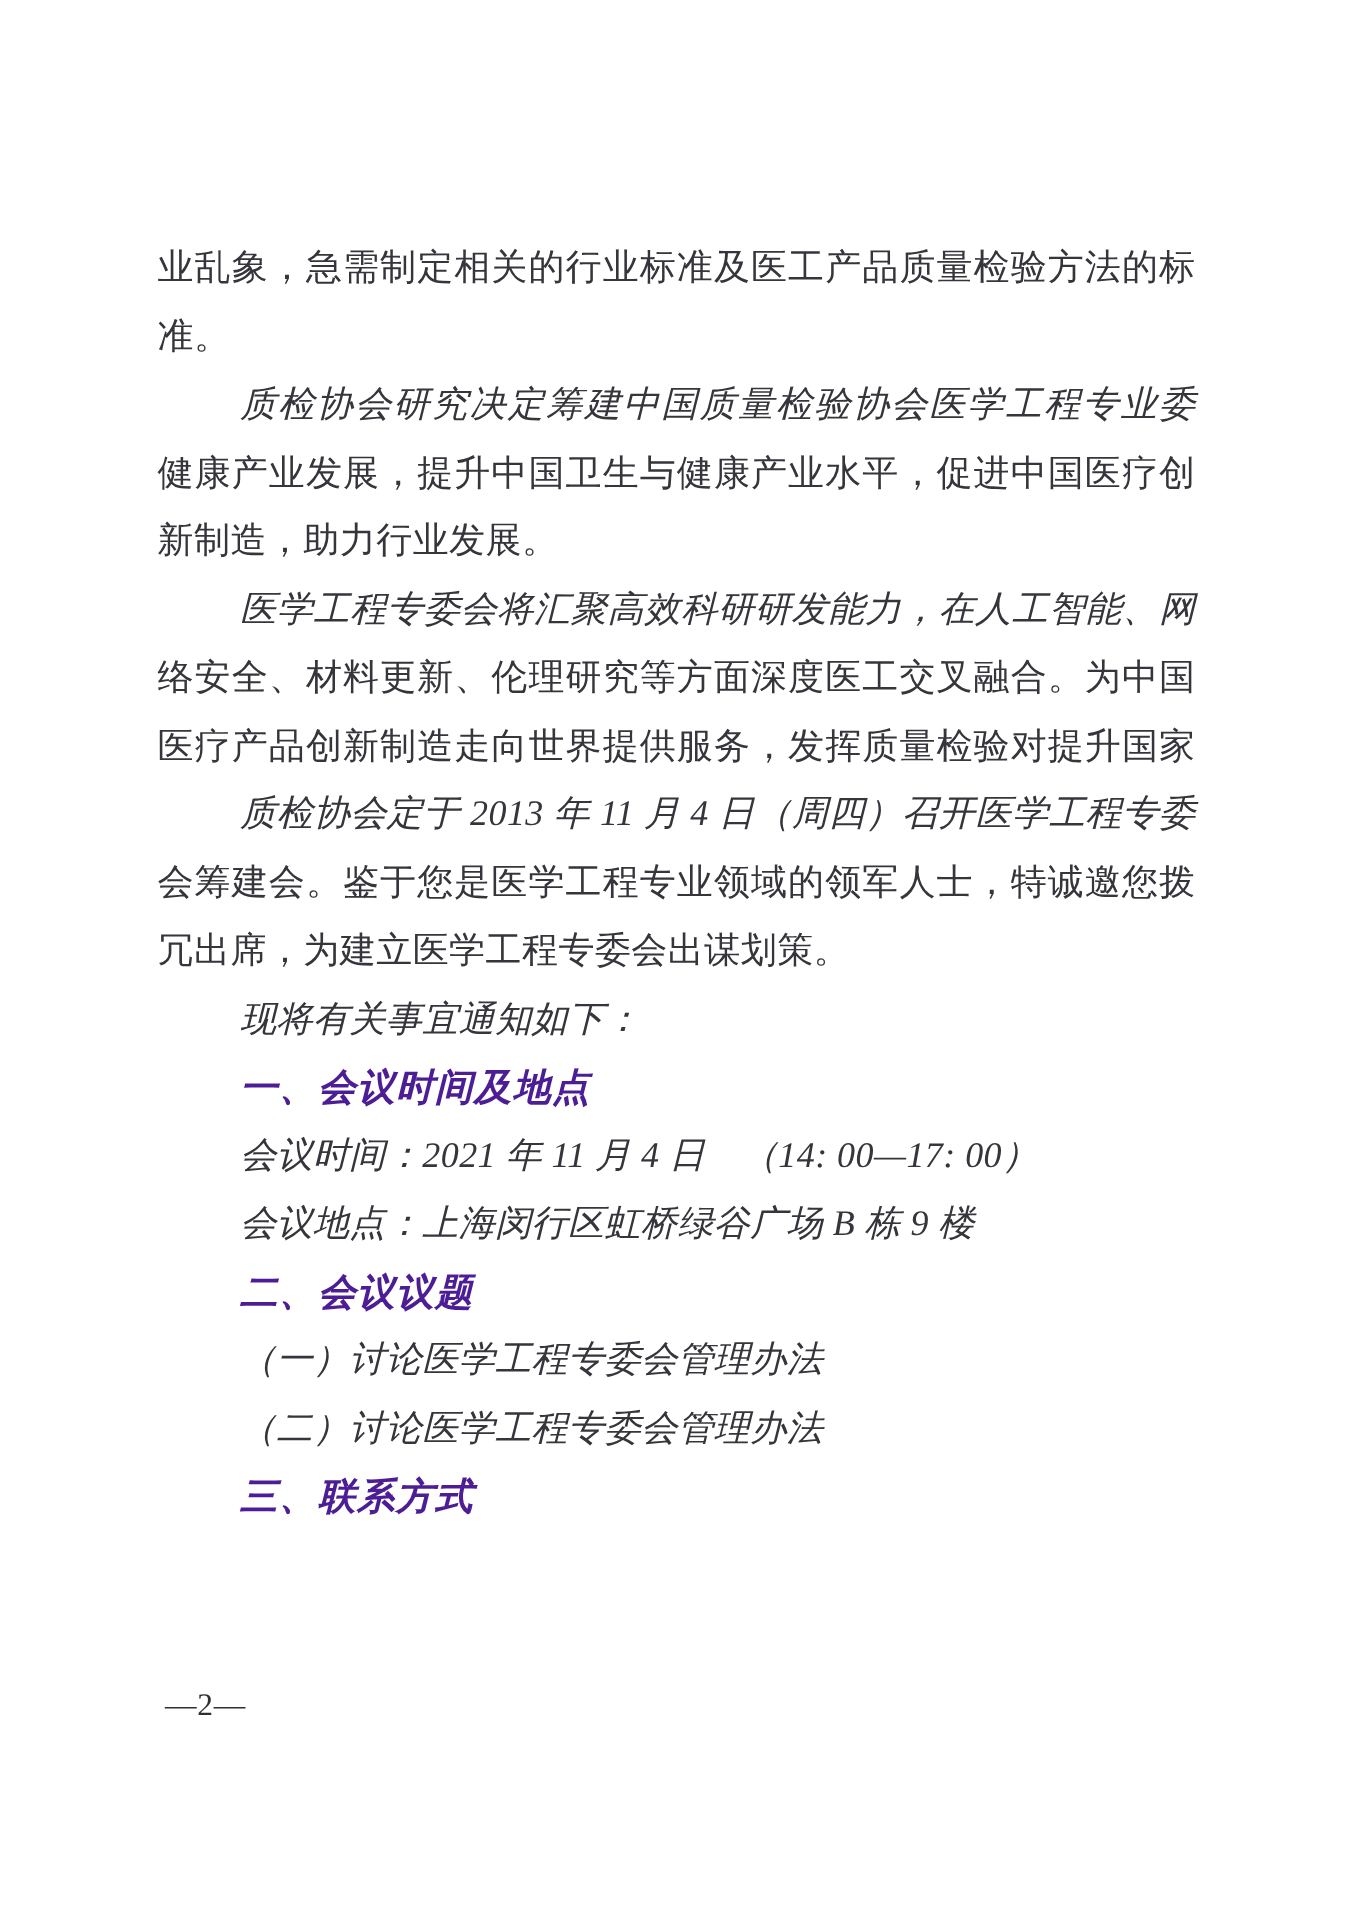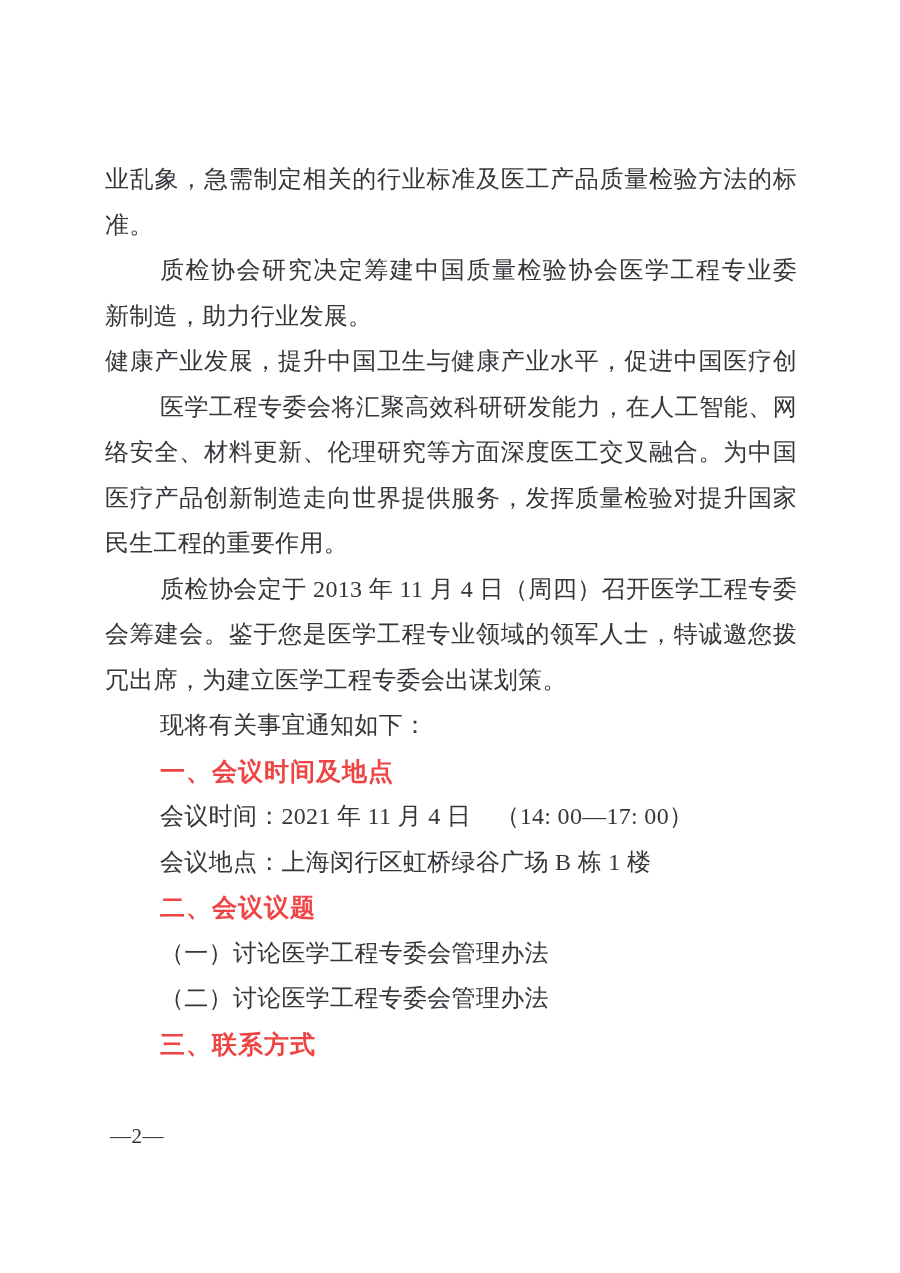--- a/index.html
+++ b/index.html
@@ -24,26 +24,26 @@
     line-height: 45.5px;
     font-size: 24px;
     text-align: left;
     letter-spacing: 0.3px;
   }
   .j {
     text-align: justify;
     text-align-last: justify;
     text-justify: inter-character;
   }
-  .indent { padding-left: 55px; }
+  .indent { padding-left: 55px; font-style: italic; }
   .h {
     font-family: "Liberation Sans", "DejaVu Sans", sans-serif;
     font-weight: 700;
     font-size: 25px;
-    color: #ef4444;
+    color: #4c1d95;
     letter-spacing: 1px;
   }
   .pagenum {
     position: absolute;
     left: 110px;
     top: 1122px;
     font-size: 21px;
     line-height: 28px;
     color: #2e2e34;
     letter-spacing: 0.5px;
@@ -61,33 +61,32 @@
 </style>
 </head>
 <body>
 
 <div class="page">
 
   <div class="textblock">
     <div class="line j">业乱象，急需制定相关的行业标准及医工产品质量检验方法的标</div>
     <div class="line">准。</div>
     <div class="line j indent">质检协会研究决定筹建中国质量检验协会医学工程专业委</div>
+    <div class="line j">健康产业发展，提升中国卫生与健康产业水平，促进中国医疗创</div>
     <div class="line">新制造，助力行业发展。</div>
-    <div class="line j">健康产业发展，提升中国卫生与健康产业水平，促进中国医疗创</div>
     <div class="line j indent">医学工程专委会将汇聚高效科研研发能力，在人工智能、网</div>
     <div class="line j">络安全、材料更新、伦理研究等方面深度医工交叉融合。为中国</div>
     <div class="line j">医疗产品创新制造走向世界提供服务，发挥质量检验对提升国家</div>
-    <div class="line">民生工程的重要作用。</div>
     <div class="line j indent">质检协会定于 2013 年 11 月 4 日（周四）召开医学工程专委</div>
     <div class="line j">会筹建会。鉴于您是医学工程专业领域的领军人士，特诚邀您拨</div>
     <div class="line">冗出席，为建立医学工程专委会出谋划策。</div>
     <div class="line indent">现将有关事宜通知如下：</div>
     <div class="line indent h">一、会议时间及地点</div>
     <div class="line indent">会议时间：2021 年 11 月 4 日　（14: 00—17: 00）</div>
-    <div class="line indent">会议地点：上海闵行区虹桥绿谷广场 B 栋 1 楼</div>
+    <div class="line indent">会议地点：上海闵行区虹桥绿谷广场 B 栋 9 楼</div>
     <div class="line indent h">二、会议议题</div>
     <div class="line indent">（一）讨论医学工程专委会管理办法</div>
     <div class="line indent">（二）讨论医学工程专委会管理办法</div>
     <div class="line indent h">三、联系方式</div>
   </div>
 
   <div class="pagenum">—2—</div>
 
   <div class="artifact"></div>
 

